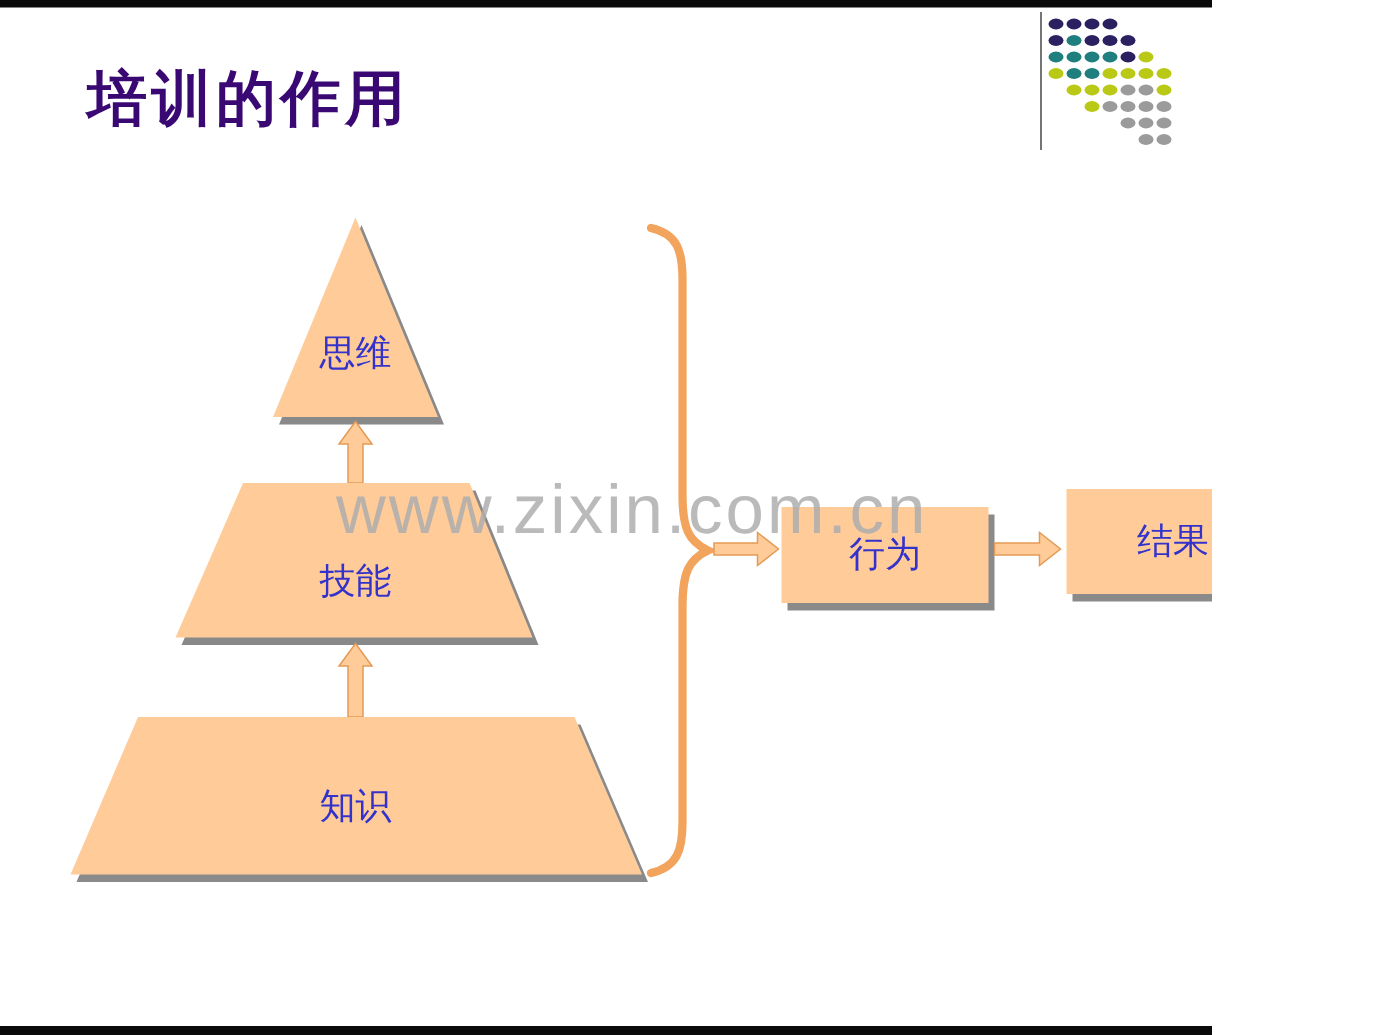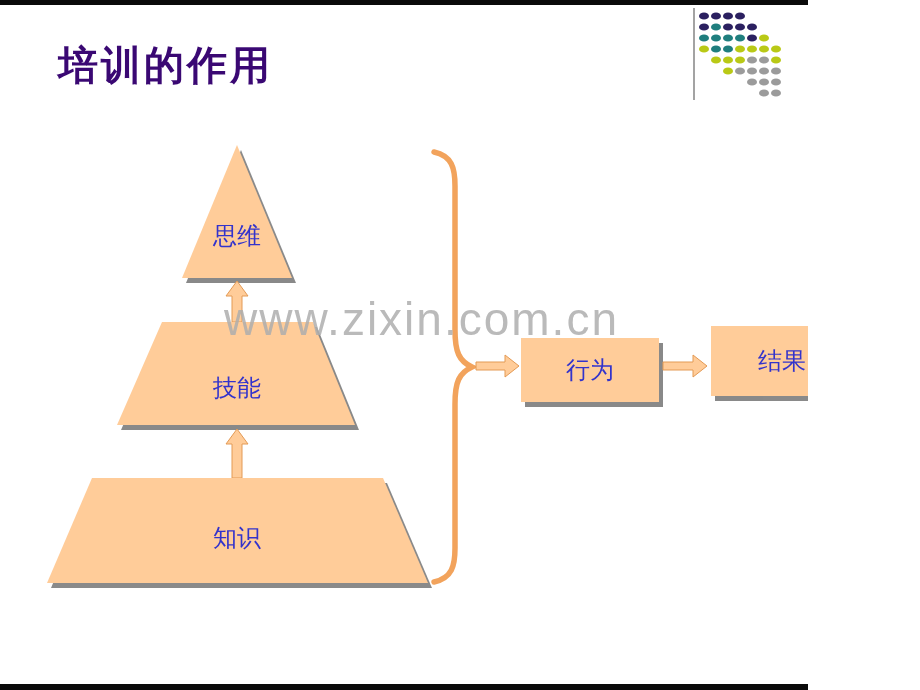--- a/index.html
+++ b/index.html
@@ -21,21 +21,21 @@
     font-weight:bold;
     letter-spacing:3px;
     color:#3a0873;
     z-index:4;
     font-family:"Liberation Sans", sans-serif;
   }
   .decor{position:absolute;top:0;right:0;z-index:3;}
   .diagram{position:absolute;left:0;top:0;z-index:2;}
   .watermark{
     position:absolute;
-    left:224px;top:292px;
+    left:224px;top:312px;
     font-size:46px;
     letter-spacing:2px;
     color:#aeaeae;
     opacity:.85;
     z-index:5;
     white-space:nowrap;
     font-family:"Liberation Sans", sans-serif;
   }
   .label-text{
     font-family:"Liberation Serif", serif;

